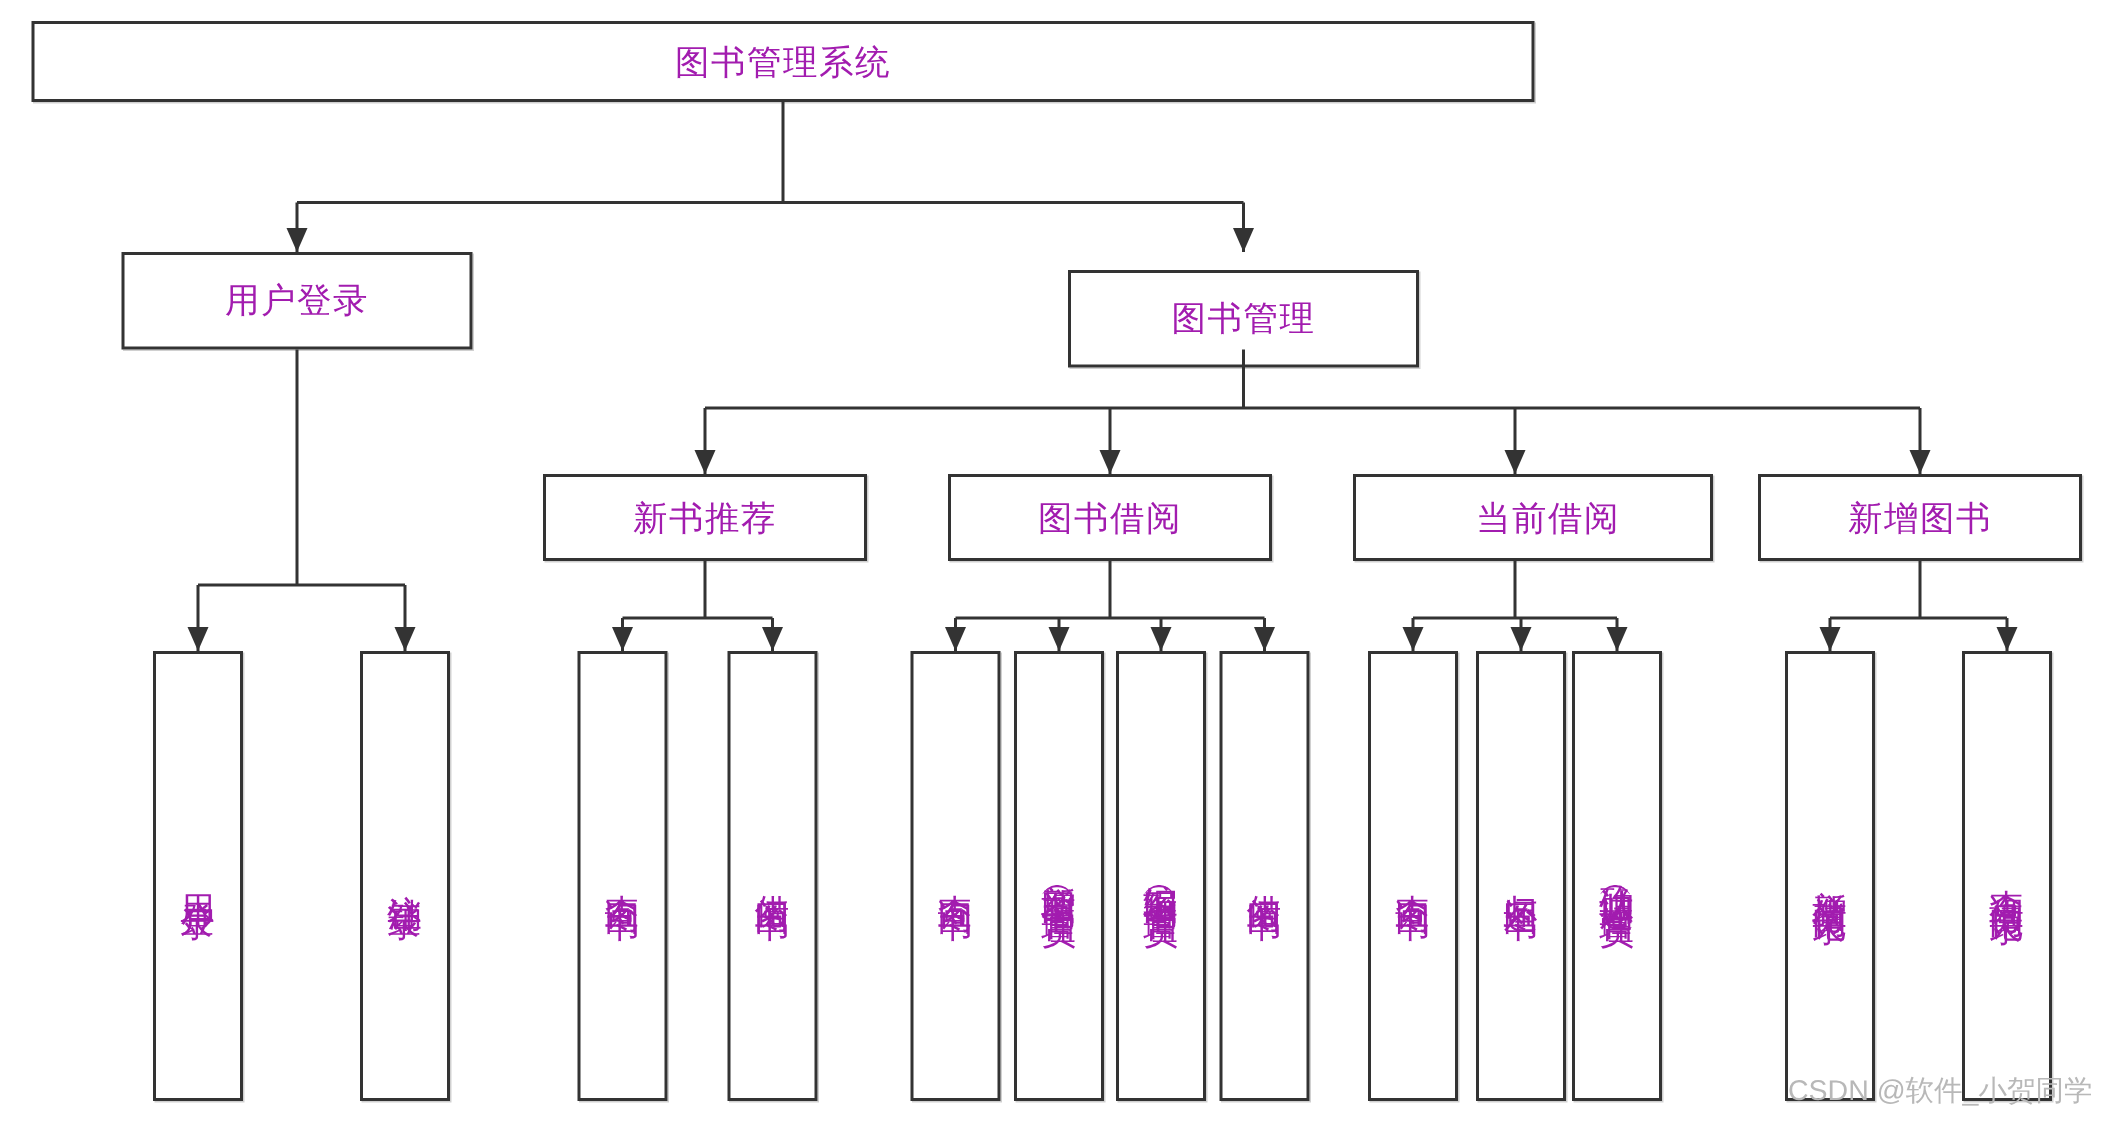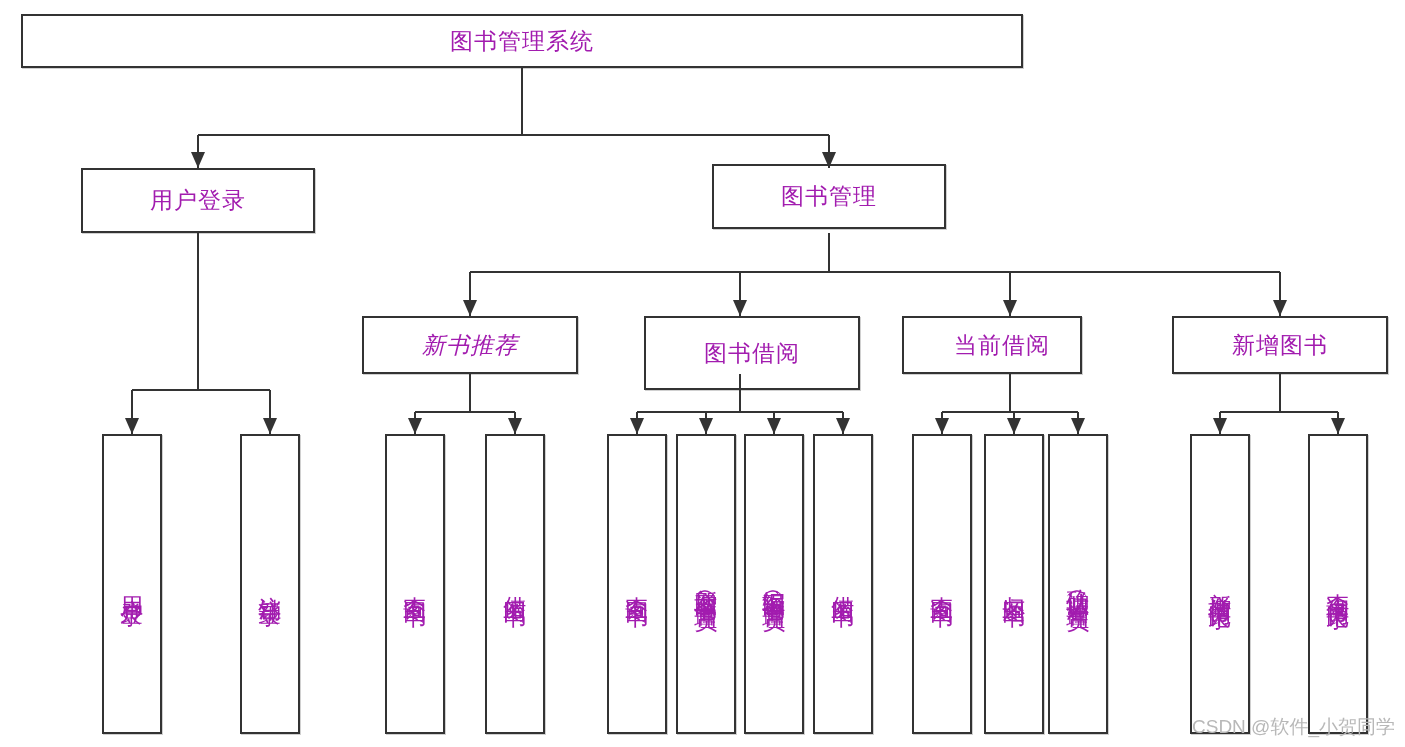--- a/index.html
+++ b/index.html
@@ -80,30 +80,30 @@
 <body>
 
 <div id="canvas">
 
   <div class="node horiz" style="left: 21px; top: 14px; width: 1002px; height: 54px;">
       <span class="label">图书管理系统</span>
     </div>
     <div class="node horiz" style="left: 81px; top: 168px; width: 234px; height: 65px;">
       <span class="label">用户登录</span>
     </div>
-    <div class="node horiz" style="left: 712px; top: 164px; width: 234px; height: 65px;">
+    <div class="node horiz" style="left: 712px; top: 180px; width: 234px; height: 65px;">
       <span class="label">图书管理</span>
     </div>
-    <div class="node horiz" style="left: 362px; top: 316px; width: 216px; height: 58px; font-style: italic;">
+    <div class="node horiz" style="left: 362px; top: 316px; width: 216px; height: 58px;">
       <span class="label">新书推荐</span>
     </div>
-    <div class="node horiz" style="left: 632px; top: 316px; width: 216px; height: 74px; margin-left: 12px;">
+    <div class="node horiz" style="left: 632px; top: 316px; width: 216px; height: 58px;">
       <span class="label">图书借阅</span>
     </div>
-    <div class="node horiz" style="left: 902px; top: 316px; width: 180px; height: 58px; padding-left: 20px;">
+    <div class="node horiz" style="left: 902px; top: 316px; width: 240px; height: 58px; padding-left: 20px;">
       <span class="label">当前借阅</span>
     </div>
     <div class="node horiz" style="left: 1172px; top: 316px; width: 216px; height: 58px;">
       <span class="label">新增图书</span>
     </div>
     <div class="node vert" style="left: 102px; top: 434px; width: 60px; height: 300px;">
       <span class="label">用户登录</span>
     </div>
     <div class="node vert" style="left: 240px; top: 434px; width: 60px; height: 300px;">
       <span class="label">注销登录</span>

